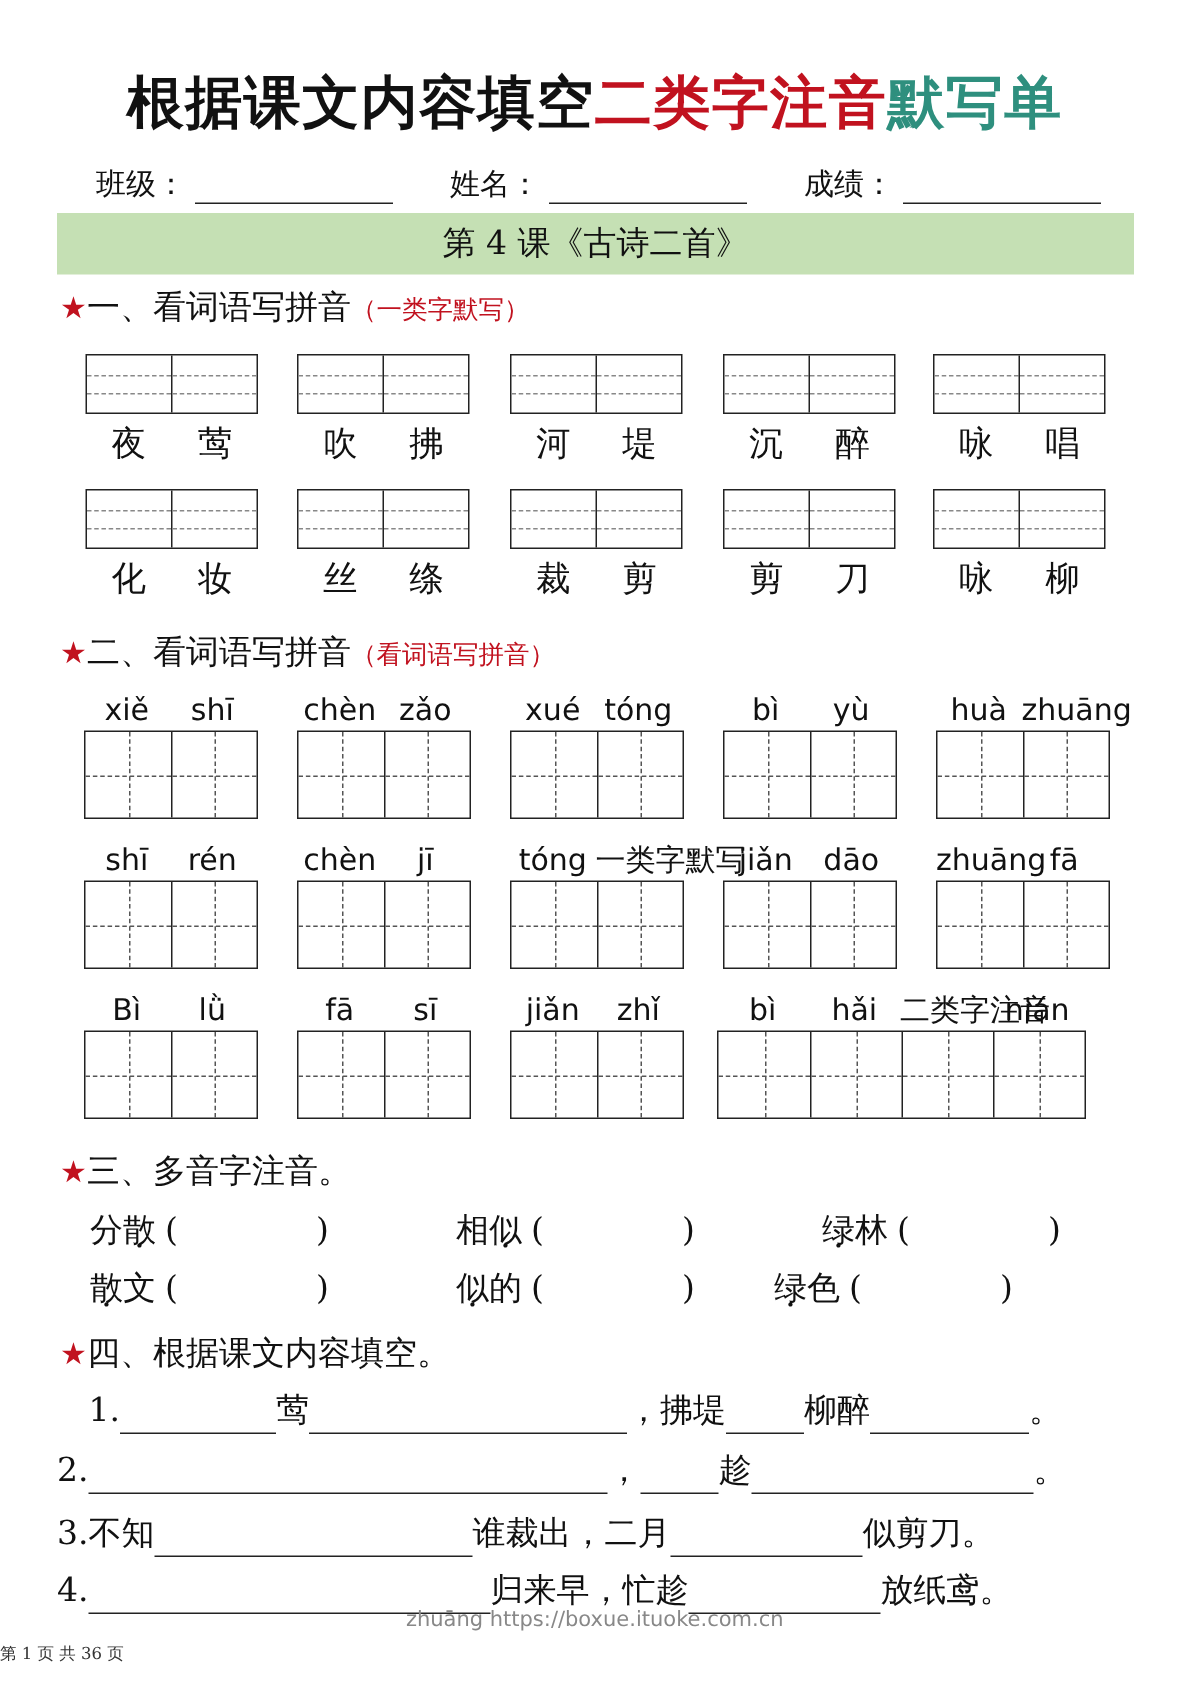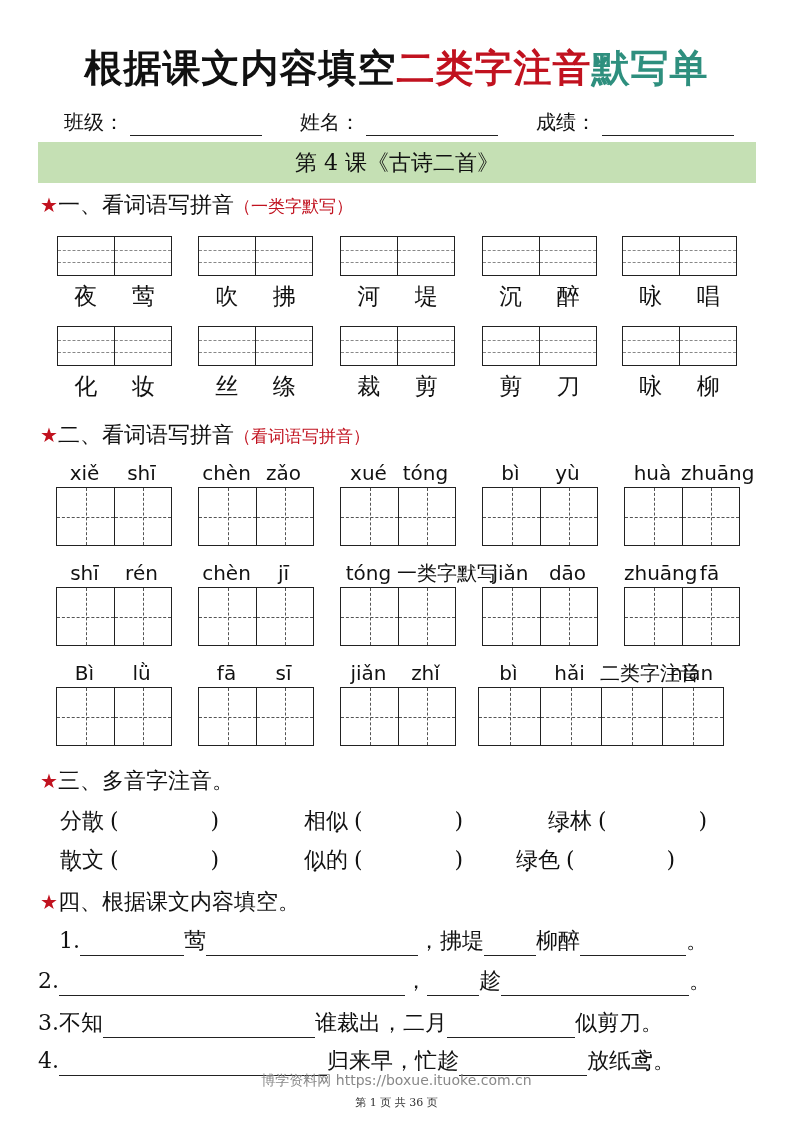--- a/index.html
+++ b/index.html
@@ -41,21 +41,21 @@
 
   .poly { font-size: 22px; line-height: 30px; white-space: nowrap; }
   .poly .paren-space { display: inline-block; width: 92px; }
   .dot { position: relative; }
   .dot::after { content: "•"; position: absolute; left: 50%; transform: translateX(-50%); bottom: -14px; font-size: 10px; }
 
   .fill { font-size: 22px; line-height: 30px; white-space: nowrap; }
   .blank { display: inline-block; border-bottom: 1.5px solid #222; height: 24px; vertical-align: bottom; }
 
   .watermark { left: 0; width: 793px; top: 1072px; text-align: center; font-family: "DejaVu Sans", "Liberation Sans", sans-serif; font-size: 14px; color: #888; }
-  .pagenum { left: 0; width: 793px; top: 1095px; text-align: center; font-size: 11px; color: #333; }
+  .pagenum { left: 0; width: 793px; top: 1095px; font-size: 11px; color: #333; }
 </style>
 </head>
 <body>
 
 <div class="abs title">
   <span class="t-black">根据课文内容填空</span><span class="t-red">二类字注音</span><span class="t-teal">默写单</span>
 </div>
 
 <div class="abs info" style="left:64px;">
   <span>班级：</span><span class="line" style="width:132px;"></span>
@@ -353,14 +353,14 @@
 </div>
 
 <div class="abs fill" style="left:38px; top:1008px;">
   <span>3.不知</span><span class="blank" style="width:212px;"></span><span>谁裁出，二月</span><span class="blank" style="width:128px;"></span><span>似剪刀。</span>
 </div>
 
 <div class="abs fill" style="left:38px; top:1046px;">
   <span>4.</span><span class="blank" style="width:268px;"></span><span>归来早，忙趁</span><span class="blank" style="width:128px;"></span><span>放纸鸢。</span>
 </div>
 
-<div class="abs watermark">博学资料网 https://boxue.ituoke.com.cn</div>
+<div class="abs watermark">zhuāng https://boxue.ituoke.com.cn</div>
 <div class="abs pagenum">第 1 页 共 36 页</div>
 
 </body></html>

